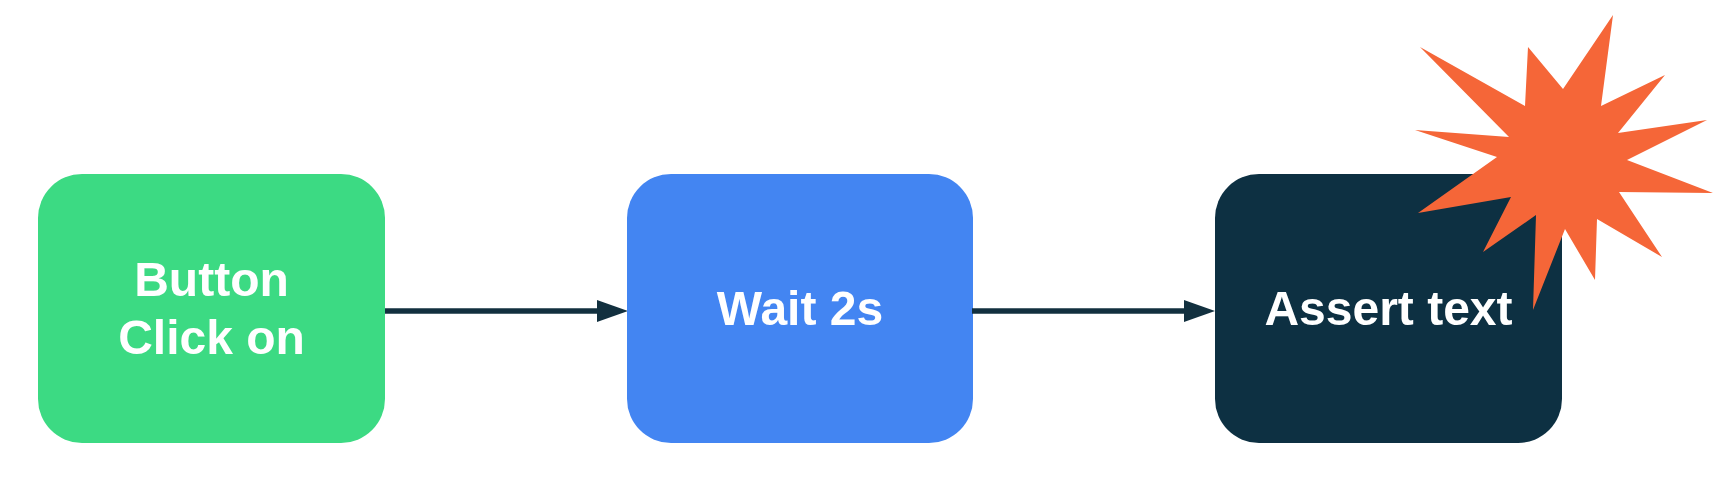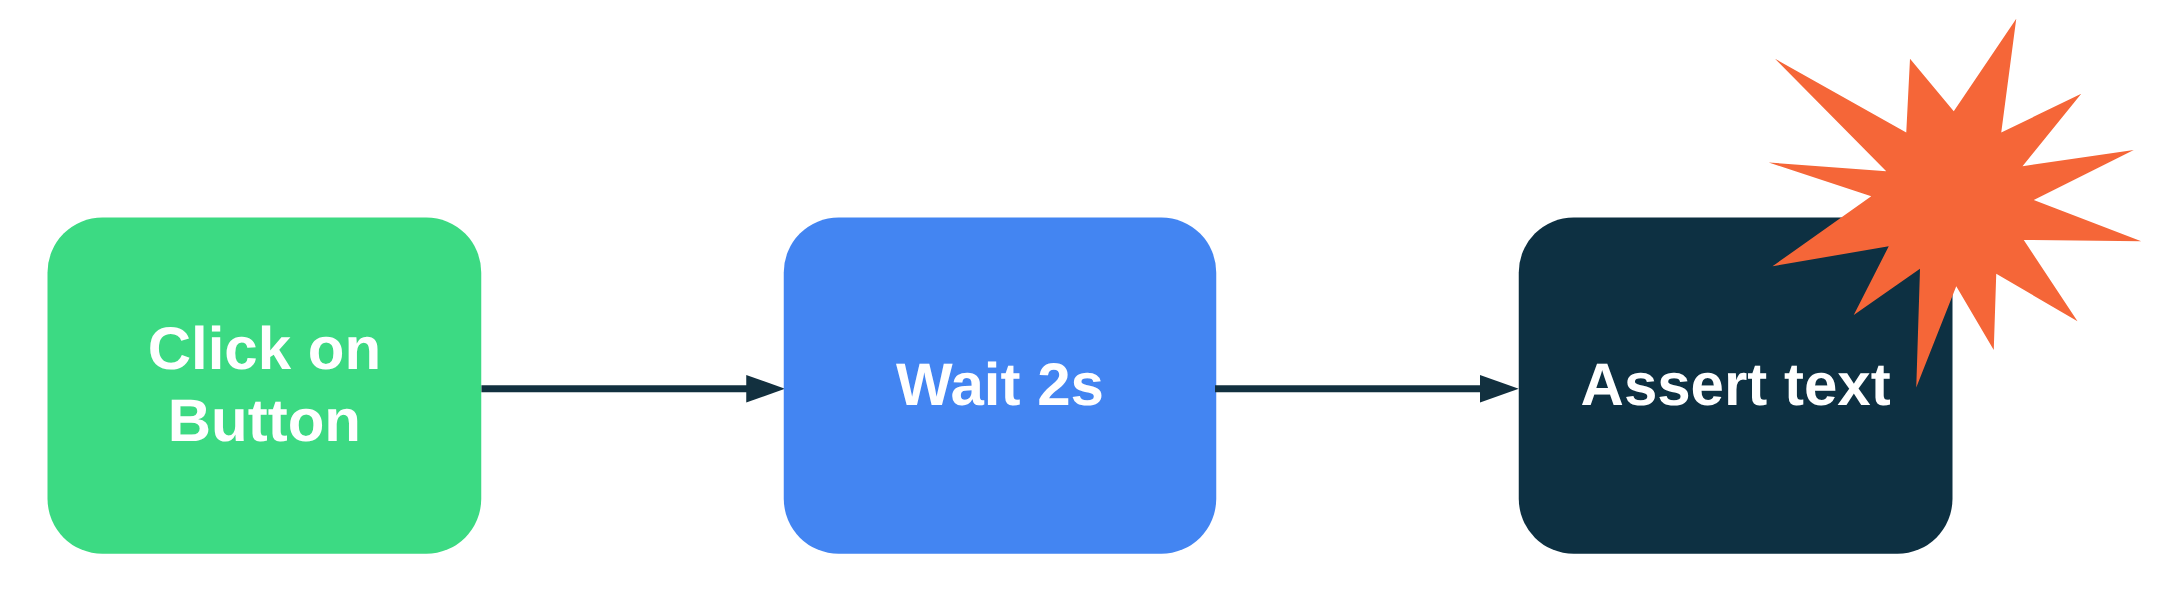--- a/index.html
+++ b/index.html
@@ -50,22 +50,22 @@
     pointer-events: none;
   }
 </style>
 </head>
 <body>
 
 <div class="canvas">
 
   <div class="node node-click" style="background-color: rgb(60, 218, 131); color: rgb(255, 255, 255);">
     <div class="node-label">
+      <span class="line">Button</span>
       <span class="line">Click on</span>
-      <span class="line">Button</span>
     </div>
   </div>
 
   <svg class="arrow arrow-1" viewBox="0 0 243 24" style="color: rgb(18, 48, 63);">
     <line x1="0" y1="12" x2="217" y2="12" stroke="currentColor" stroke-width="5.5"></line>
     <polygon points="212,1 243,12 212,23" fill="currentColor"></polygon>
   </svg>
 
   <div class="node node-wait" style="background-color: rgb(67, 133, 242); color: #ffffff;">
     <div class="node-label">

